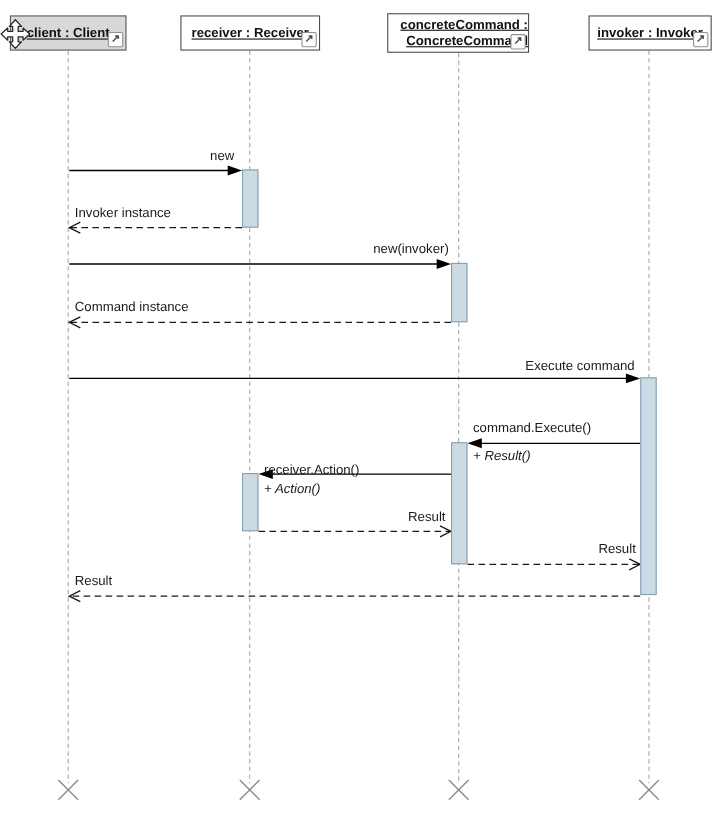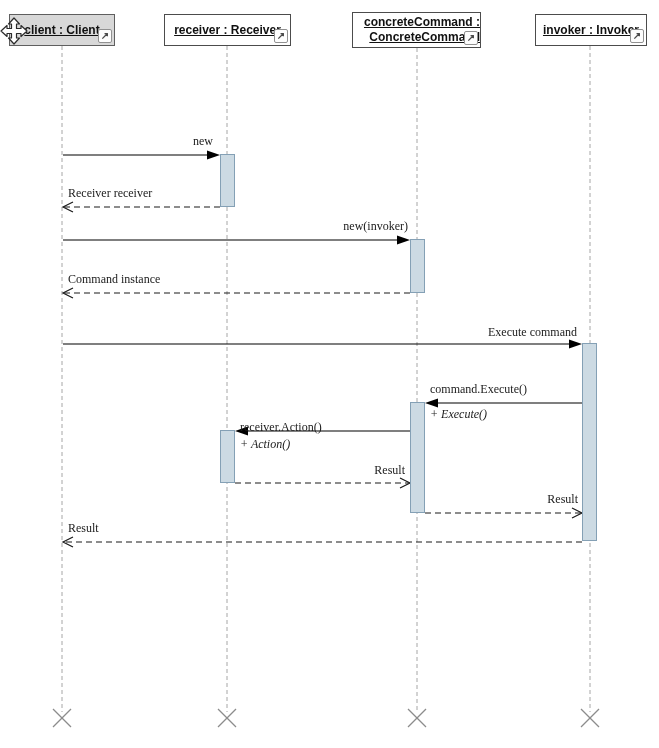--- a/index.html
+++ b/index.html
@@ -21,21 +21,21 @@
     box-sizing:border-box; border:1px solid #919191; border-radius:2px;
     background:#fdfdfd; color:#4a4a4a; font-size:10px; line-height:12px;
     font-weight:bold; text-align:center; text-decoration:none;
   }
   .act {
     position:absolute; width:15px; box-sizing:border-box;
     background:#ccdae3; border:1px solid #84a0b5;
   }
   .msg-label {
     position:absolute; font-size:12px; line-height:14px;
-    color:#1a1a1a; white-space:nowrap;font-family:Liberation Serif, serif;
+    color:#1a1a1a; white-space:nowrap;
   }
   .msg-label.op { font-style:italic; }
   .move-cursor { position:absolute; left:0; top:17px; }
 </style>
 </head>
 <body>
 
 <div class="canvas">
 
   <svg class="svg-layer" viewBox="0 0 659 748">
@@ -137,25 +137,25 @@
   <div class="head" style="left:535px; top:14px; width:112px; height:32px;">
     <span>invoker : Invoker</span>
     <span class="navicon">↗</span>
   </div>
 
   <svg class="move-cursor" width="28" height="28" viewBox="0 0 28 28">
     <path d="M14 1 L19.5 7 L16.5 7 L16.5 11.5 L21 11.5 L21 8.5 L27 14 L21 19.5 L21 16.5 L16.5 16.5 L16.5 21 L19.5 21 L14 27 L8.5 21 L11.5 21 L11.5 16.5 L7 16.5 L7 19.5 L1 14 L7 8.5 L7 11.5 L11.5 11.5 L11.5 7 L8.5 7 Z" fill="#ffffff" stroke="#2b2b2b" stroke-width="1.2" stroke-linejoin="round"></path>
   </svg>
 
   <div class="msg-label" style="right:446px; top:134px;">new</div>
-  <div class="msg-label" style="left:68px;  top:186px;">Receiver receiver</div>
+  <div class="msg-label" style="left:68px;  top:186px;">Invoker instance</div>
   <div class="msg-label" style="right:251px; top:219px;">new(invoker)</div>
   <div class="msg-label" style="left:68px;  top:272px;">Command instance</div>
   <div class="msg-label" style="right:82px; top:325px;">Execute command</div>
   <div class="msg-label" style="left:430px; top:382px;">command.Execute()</div>
-  <div class="msg-label op" style="left:430px; top:407px;">+ Execute()</div>
+  <div class="msg-label op" style="left:430px; top:407px;">+ Result()</div>
   <div class="msg-label" style="left:240px; top:420px;">receiver.Action()</div>
   <div class="msg-label op" style="left:240px; top:437px;">+ Action()</div>
   <div class="msg-label" style="right:254px; top:463px;">Result</div>
   <div class="msg-label" style="right:81px; top:492px;">Result</div>
   <div class="msg-label" style="left:68px; top:521px;">Result</div>
 
 </div>
 
 </body></html>

